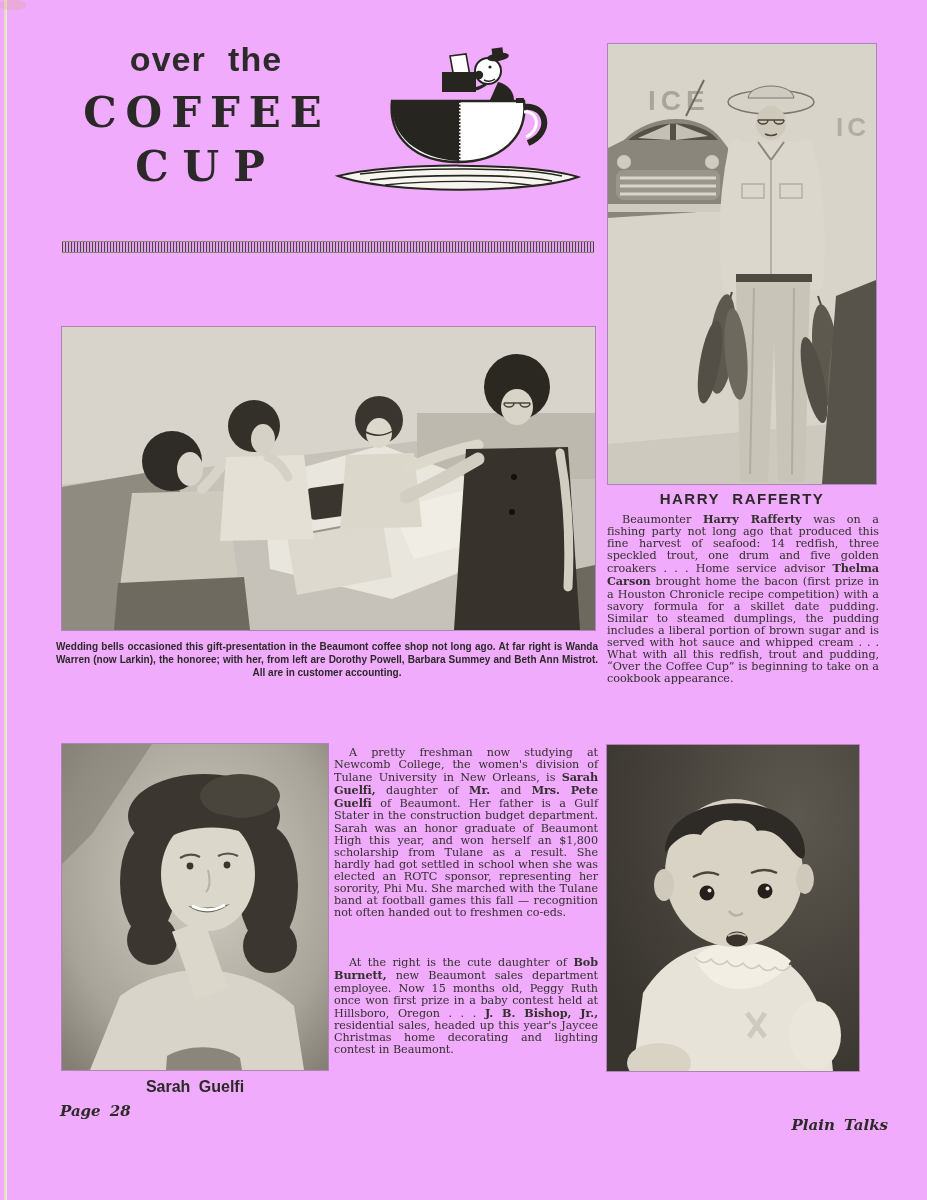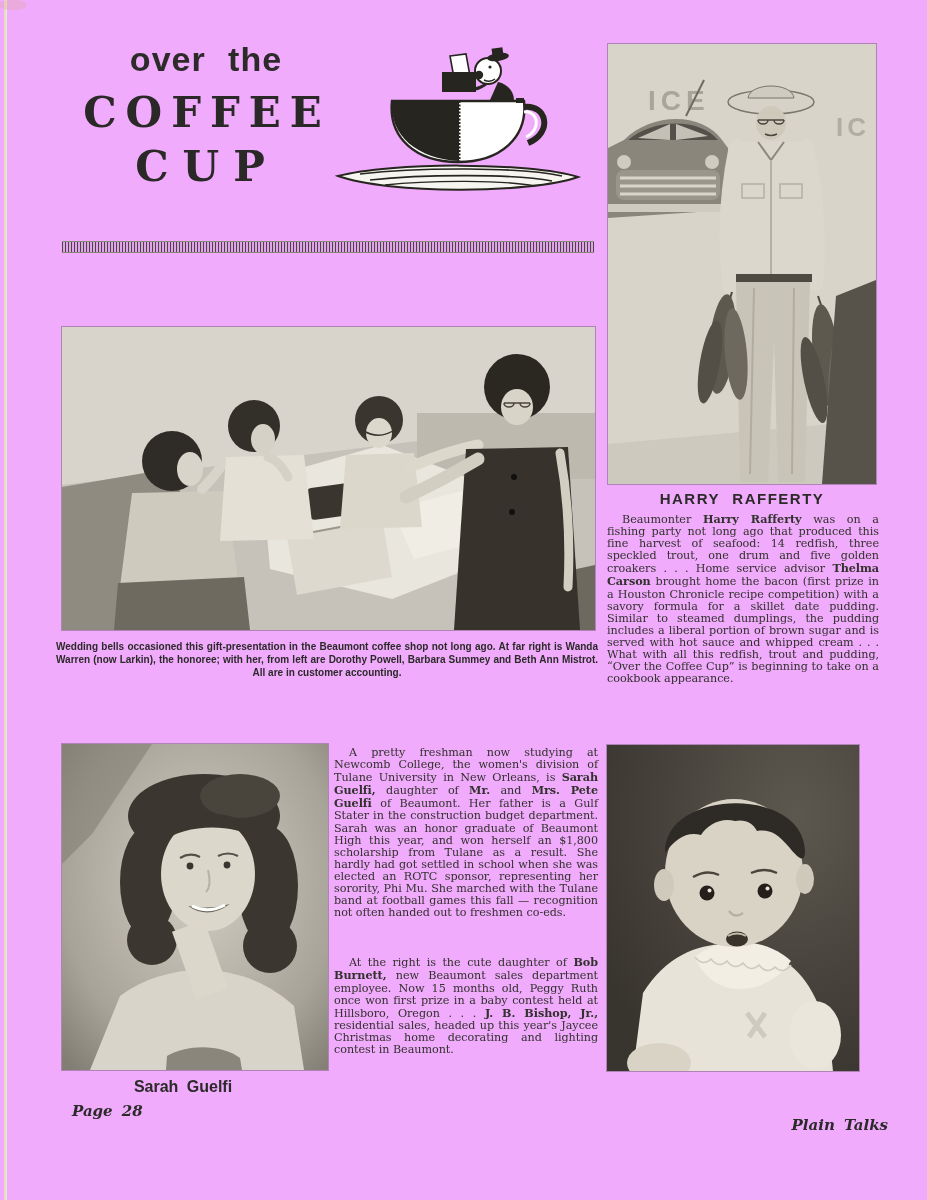--- a/index.html
+++ b/index.html
@@ -46,35 +46,35 @@
     font-family:"Liberation Sans",sans-serif;font-weight:bold;
     font-size:10px;line-height:1.32;color:#2b2a28;
     text-align:justify;text-align-last:center;
   }
 
   .photo-name{
     font-family:"Liberation Sans",sans-serif;font-weight:bold;
     font-size:16px;color:#2b2a28;text-align:center;word-spacing:4px;
   }
   .harry-name{left:608px;top:490px;width:268px;letter-spacing:1.5px;word-spacing:7px;font-size:15px;}
-  .sarah-name{left:50px;top:1078px;width:266px;}
+  .sarah-name{left:62px;top:1078px;width:266px;}
   .peggy-name{left:607px;top:1080px;width:252px;}
 
   .body-col{
     font-size:11.2px;line-height:12.1px;text-align:justify;color:#33312d;
     letter-spacing:-0.05px;
   }
   .body-col p{margin:0;text-indent:15px;}
   .harry-text{left:607px;top:513px;width:272px;}
   .mid-col{left:334px;top:747px;width:264px;}
   .mid-col .para2{margin-top:37px;}
   .b{font-weight:bold;}
 
   .footer-left{
-    left:72px;top:1102px;font-family:"DejaVu Serif",serif;
+    left:60px;top:1102px;font-family:"DejaVu Serif",serif;
     font-weight:bold;font-style:italic;font-size:15px;color:#2b2a28;word-spacing:4px;
   }
   .footer-right{
     left:720px;top:1116px;width:168px;text-align:right;
     font-family:"DejaVu Serif",serif;font-weight:bold;font-style:italic;
     font-size:15px;color:#2b2a28;word-spacing:4px;
   }
   svg{display:block;}
 </style>
 </head>

